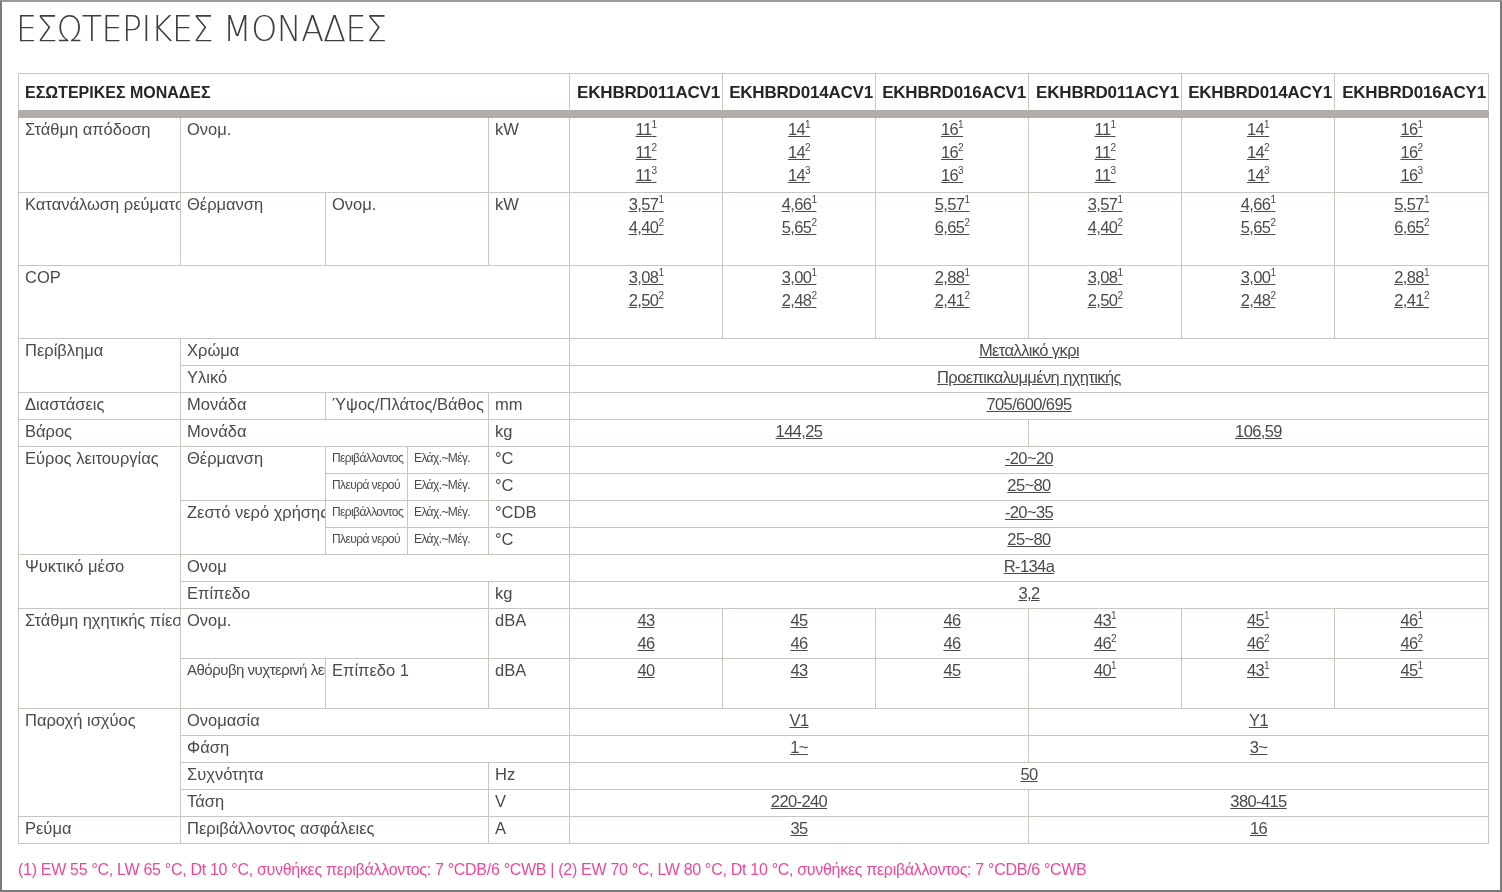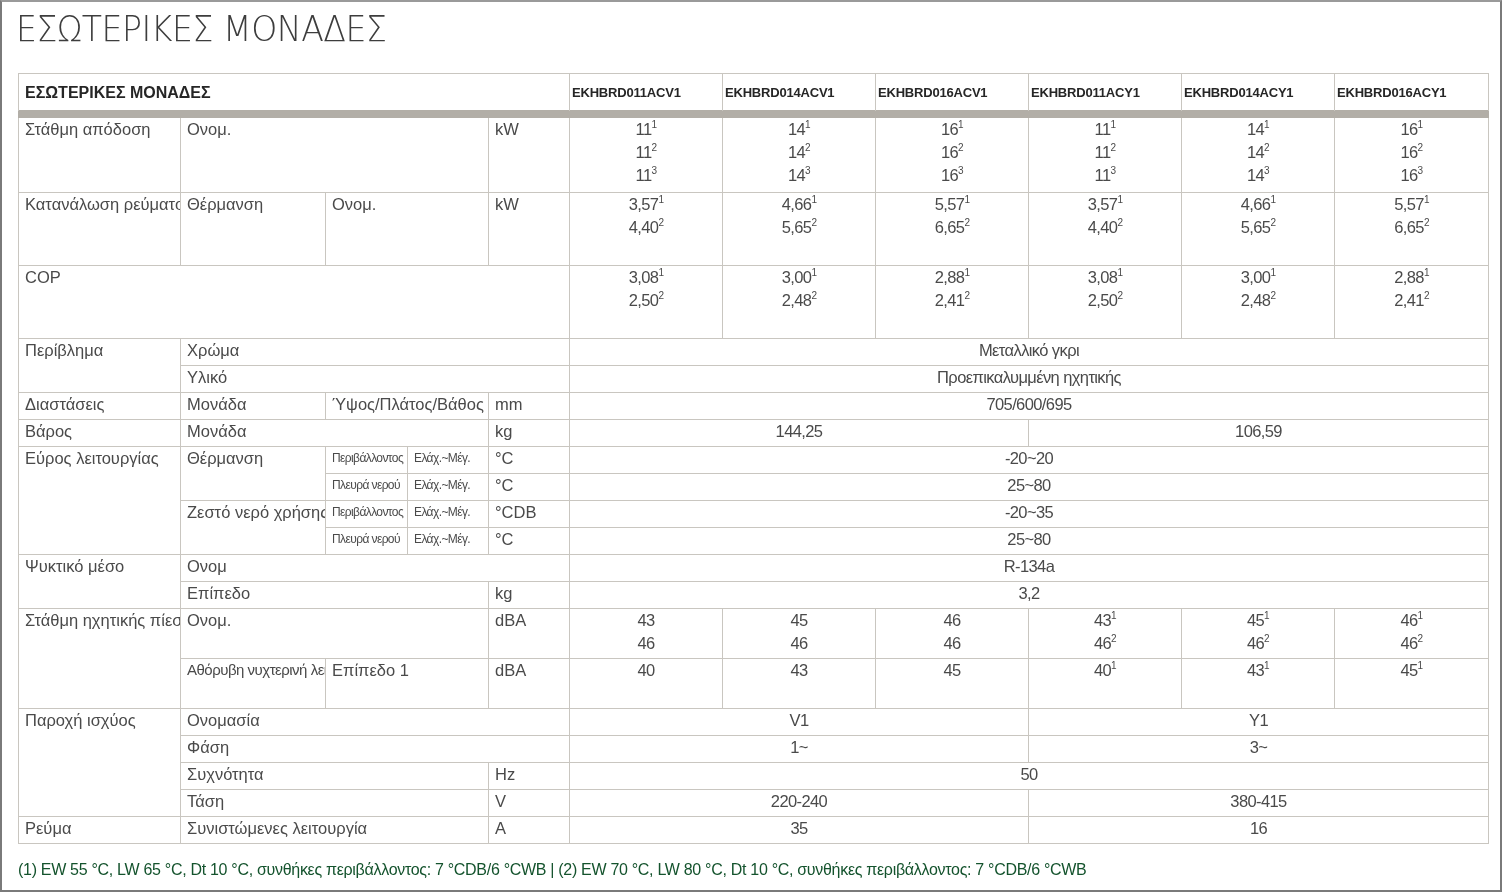--- a/index.html
+++ b/index.html
@@ -25,35 +25,35 @@
     font-size: 16.5px; color: #4a4a4a;
   }
   table.spec td, table.spec th {
     border: 1px solid #c9c6c0; padding: 0 6px; vertical-align: top;
     line-height: 23px; overflow: hidden; white-space: nowrap;
   }
   table.spec th {
     font-weight: bold; color: #262626; height: 37px; vertical-align: middle;
     font-size: 16px; text-align: left; border-bottom: none;
   }
-  table.spec th.model { text-align: left; padding: 0 2px; font-size: 13px; letter-spacing: -0.2px; }
+  table.spec th.model { text-align: right; padding: 0 2px; font-size: 17px; letter-spacing: -0.2px; }
   tr.band td { height: 7px; padding: 0; background: #b2aea7; border-color: #b2aea7; }
-  td.v { text-align: center; font-family: "Liberation Sans Narrow","Liberation Sans", sans-serif; letter-spacing: -0.6px; }
+  td.v { text-align: center; font-family: "Liberation Sans Narrow","Liberation Sans", sans-serif; letter-spacing: -0.6px; text-decoration: underline; }
   td.v .ln { display: block; }
   td.small { font-size: 12px; letter-spacing: -0.6px; padding: 0 3px; vertical-align: middle; margin-left: 40px; }
   td.wrap { white-space: normal; }
   sup { font-size: 10px; line-height: 0; vertical-align: super; position: relative; top: -1px; }
   .h3 td { height: 75px; }
   .h2 td { height: 73px; }
   .r { height: 27px; }
   .r td { height: 27px; }
   td.mid { vertical-align: middle; }
   .footnote {
     position: absolute; left: 18px; top: 861px;
-    font-size: 16px; color: #14532d; letter-spacing: -0.3px; white-space: nowrap;
+    font-size: 16px; color: #ec4899; letter-spacing: -0.3px; white-space: nowrap;
   }
 </style>
 </head>
 <body>
 
 <div class="frame"></div>
 <div class="page-title">ΕΣΩΤΕΡΙΚΕΣ ΜΟΝΑΔΕΣ</div>
 
 <table class="spec">
   <colgroup>
@@ -303,21 +303,21 @@
   </tr>
   <tr class="r">
     <td colspan="3">Τάση</td>
     <td>V</td>
     <td colspan="3" class="v">220-240</td>
     <td colspan="3" class="v">380-415</td>
   </tr>
 
   <tr class="r">
     <td>Ρεύμα</td>
-    <td colspan="3">Συνιστώμενες λειτουργία</td>
+    <td colspan="3">Περιβάλλοντος ασφάλειες</td>
     <td>A</td>
     <td colspan="3" class="v">35</td>
     <td colspan="3" class="v">16</td>
   </tr>
 </tbody>
   </table>
 
 <div class="footnote">(1) EW 55 °C,  LW 65 °C, Dt 10 °C, συνθήκες περιβάλλοντος: 7 °CDB/6 °CWB | (2) EW 70 °C, LW 80 °C, Dt 10 °C, συνθήκες περιβάλλοντος: 7 °CDB/6 °CWB</div>
 
 </body></html>

